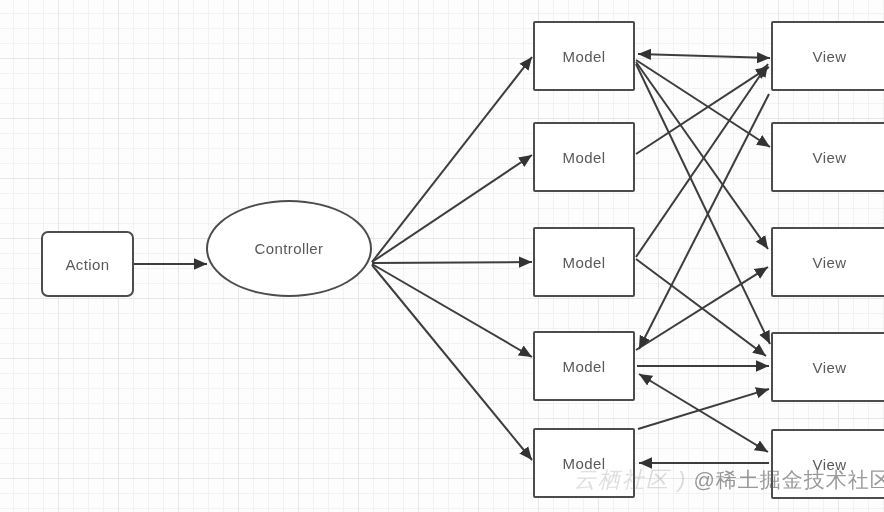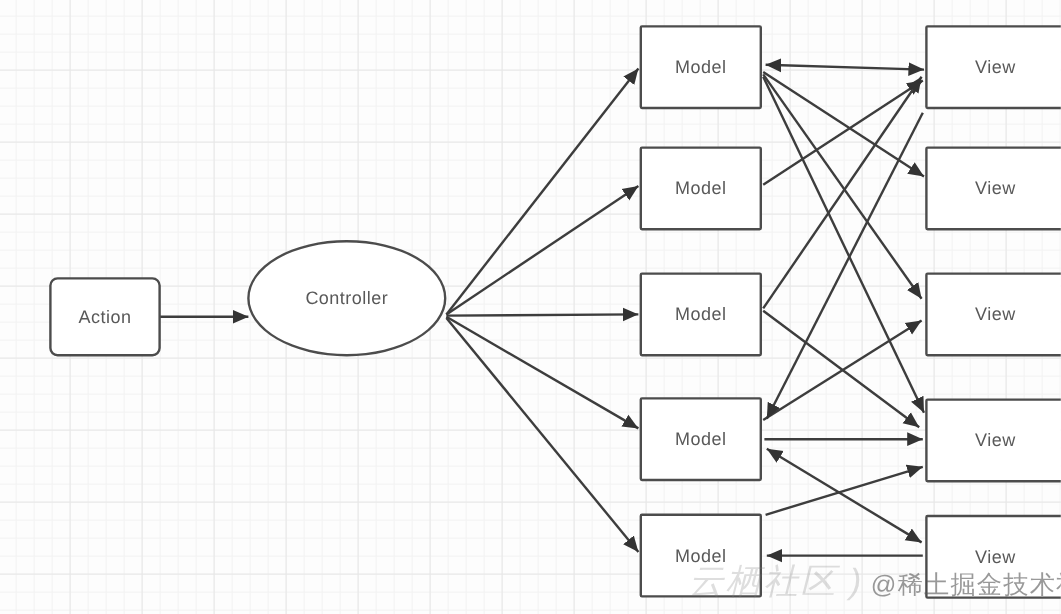--- a/index.html
+++ b/index.html
@@ -27,21 +27,21 @@
   .action{left:13px;top:231px;width:93px;height:66px;border-radius:7px;margin-left:28px;}
   .ellipse{left:206px;top:200px;width:166px;height:97px;border-radius:50%;}
   .m{left:533px;width:102px;height:70px;}
   .v{left:771px;width:117px;height:70px;}
   .r1{top:21px;} .r2{top:122px;} .r3{top:227px;} .r4m{top:331px;} .r4v{top:332px;}
   .r5m{top:428px;} .r5v{top:429px;}
   .watermark{
     position:absolute;left:574px;top:465px;z-index:5;white-space:nowrap;
     display:flex;align-items:baseline;gap:6px;pointer-events:none;
   }
-  .wm-faint{font-size:29px;font-style:italic;letter-spacing:2px;color:rgba(125,125,125,.25);}
+  .wm-faint{font-size:22px;font-style:italic;letter-spacing:2px;color:rgba(125,125,125,.25);}
   .wm-brand{font-size:21px;letter-spacing:1px;color:rgba(90,90,90,.62);}
 </style>
 </head>
 <body>
 
 <svg id="edges" width="884" height="512" viewBox="0 0 884 512">
   <defs>
     <marker id="ah" viewBox="0 0 10 10" refX="10" refY="5" markerWidth="6.5" markerHeight="6.5" orient="auto-start-reverse">
       <path d="M0,0.6 L10,5 L0,9.4 z" fill="#333333"></path>
     </marker>

